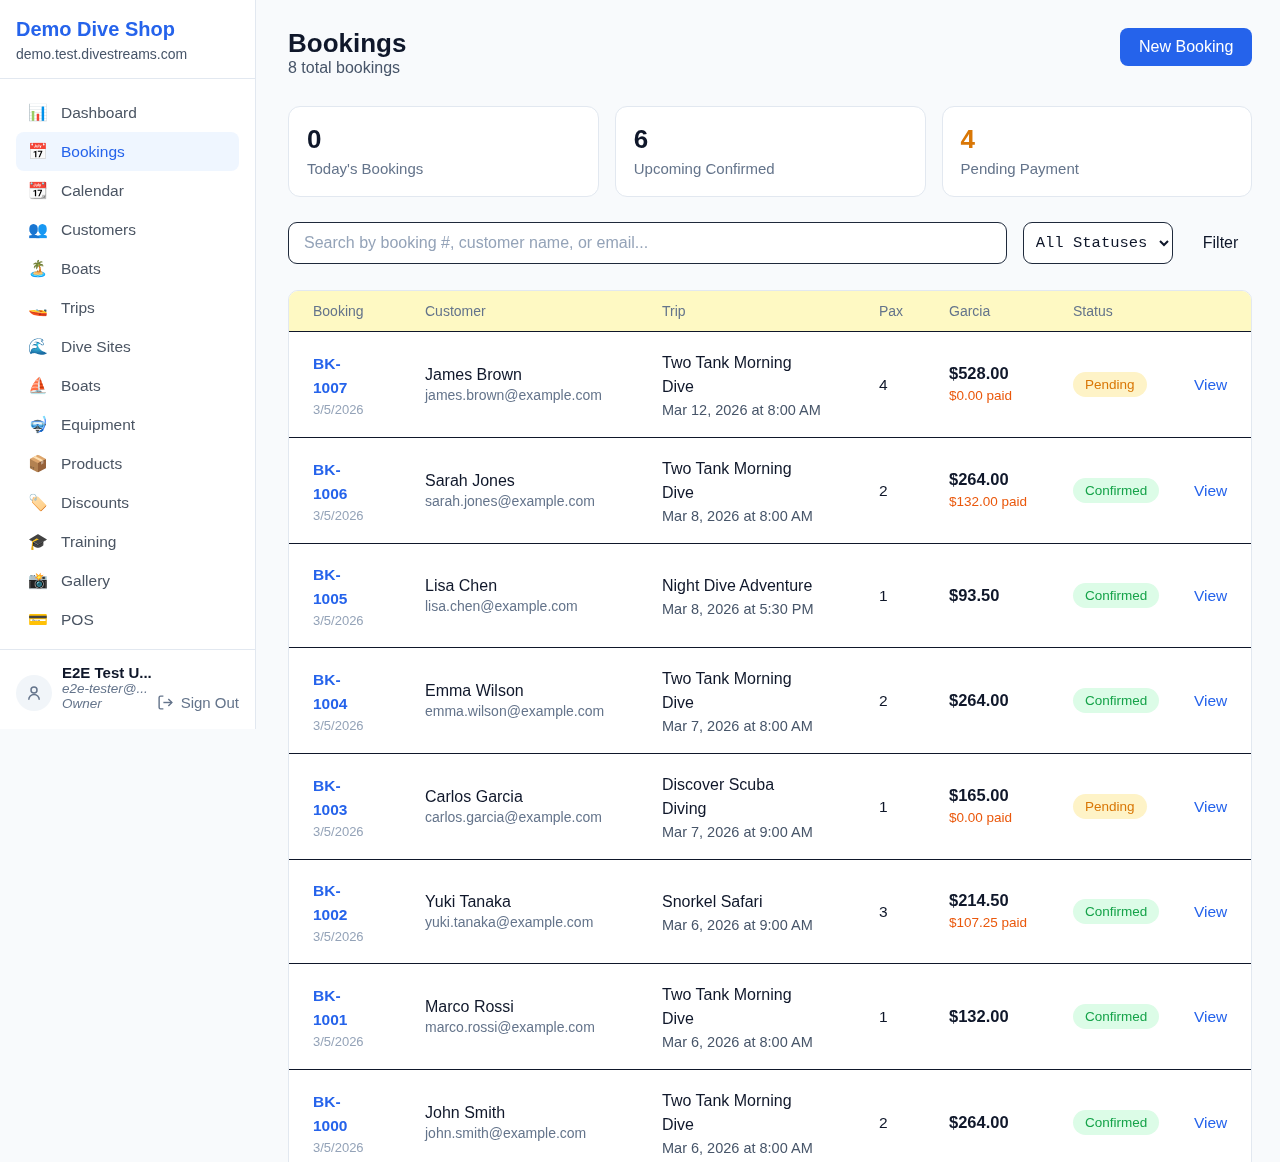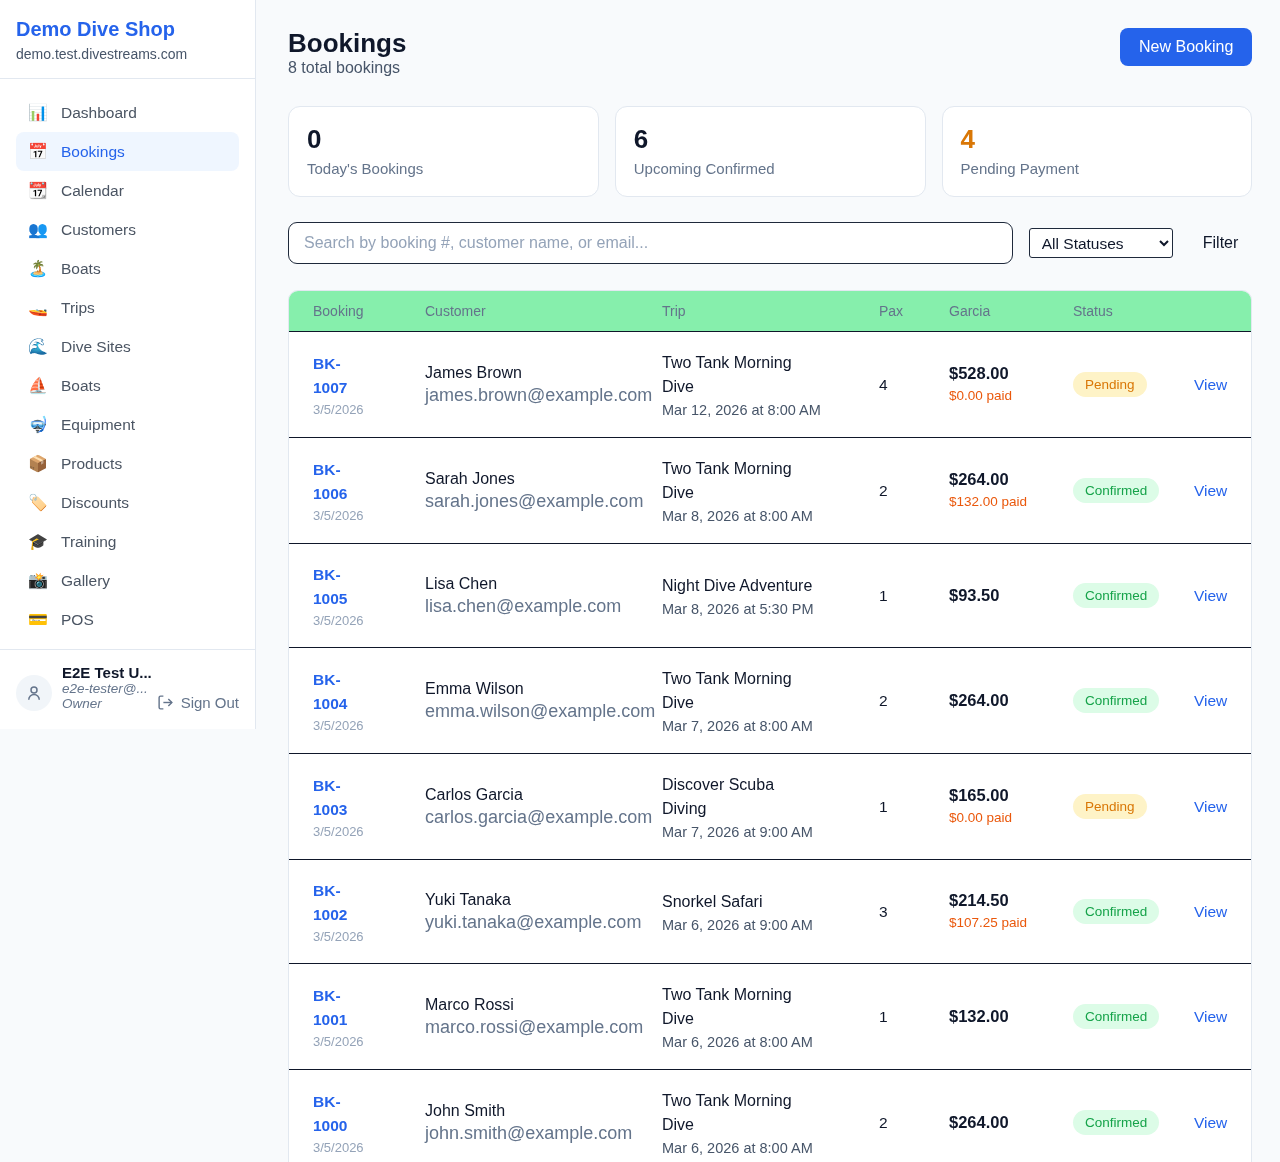--- a/index.html
+++ b/index.html
@@ -35,36 +35,36 @@
   .btn-primary { background:#2563eb; color:#fff; border:none; border-radius:8px;
     font-size:16px; font-weight:500; padding:10px 19px; cursor:pointer; font-family:inherit; }
   .stats { display:grid; grid-template-columns:1fr 1fr 1fr; gap:16px; margin-top:29px; }
   .stat-card { background:#fff; border:1px solid #e2e8f0; border-radius:12px; padding:17px 18px 19px; }
   .stat-value { font-size:26px; font-weight:700; color:#0f172a; }
   .stat-label { margin-top:5px; font-size:15px; color:#64748b; }
   .filter-row { display:flex; align-items:center; gap:16px; margin-top:25px; }
   .search-input { flex:1; height:42px; border:1px solid #1e293b; border-radius:9px; padding:12px 15px;
     font-size:16px; font-family:inherit; color:#0f172a; background:#fff; }
   .search-input::placeholder { color:#94a3b8; }
-  .status-select { height:30px; border:1px solid #1e293b; border-radius:3px; padding:0 8px;
-    font-size:15.5px; font-family:Liberation Sans, sans-serif; color:#0f172a; background:#fff; min-width:144px; cursor:pointer; }
+  .status-select { height:42px; border:1px solid #1e293b; border-radius:9px; padding:0 8px;
+    font-size:15.5px; font-family:Liberation Mono, monospace; color:#0f172a; background:#fff; min-width:144px; cursor:pointer; }
   .filter-btn { background:none; border:none; font-size:16px; color:#0f172a; font-family:inherit;
     padding:0 14px; cursor:pointer; }
   
   .table-card { margin-top:26px; background:#fff; border:1px solid #e2e8f0; border-radius:10px; overflow:hidden; }
   .tgrid { display:grid; grid-template-columns:112px 237px 217px 70px 124px 121px 1fr; align-items:center; padding:0 24px; }
-  .thead { background:#86efac; border-bottom:1px solid #0f172a; }
+  .thead { background:#fef9c3; border-bottom:1px solid #0f172a; }
   .thead > div { font-size:14px; color:#64748b; padding:12px 0; }
   .trow { border-bottom:1px solid #0f172a; padding-top:19px; padding-bottom:19px; }
   .trow:last-child { border-bottom:none; }
   .bk-link { color:#2563eb; font-weight:600; font-size:15.5px; line-height:1.55; max-width:58px;
     cursor:pointer; text-decoration:none; display:inline-block; }
   .bk-date { margin-top:2px; font-size:13px; color:#94a3b8; }
   .cust-name { font-size:16px; color:#0f172a; }
-  .cust-email { margin-top:3px; font-size:18px; color:#64748b; }
+  .cust-email { margin-top:3px; font-size:14px; color:#64748b; }
   .trip-name { font-size:16px; font-weight:500; color:#0f172a; line-height:1.5; max-width:158px; }
   .trip-date { margin-top:3px; font-size:14.5px; color:#475569; }
   .pax { font-size:15.5px; color:#0f172a; }
   .amount { font-size:16.5px; font-weight:700; color:#0f172a; }
   .paid { margin-top:3px; font-size:13.5px; color:#ea580c; line-height:1.45; max-width:88px; }
   .badge { display:inline-block; font-size:13.5px; padding:5px 12px; border-radius:9999px; }
   .badge.pending { background:#fef3c7; color:#d97706; }
   .badge.confirmed { background:#dcfce7; color:#16a34a; }
   .view-link { color:#2563eb; font-size:15.5px; cursor:pointer; text-decoration:none; }
 </style>

